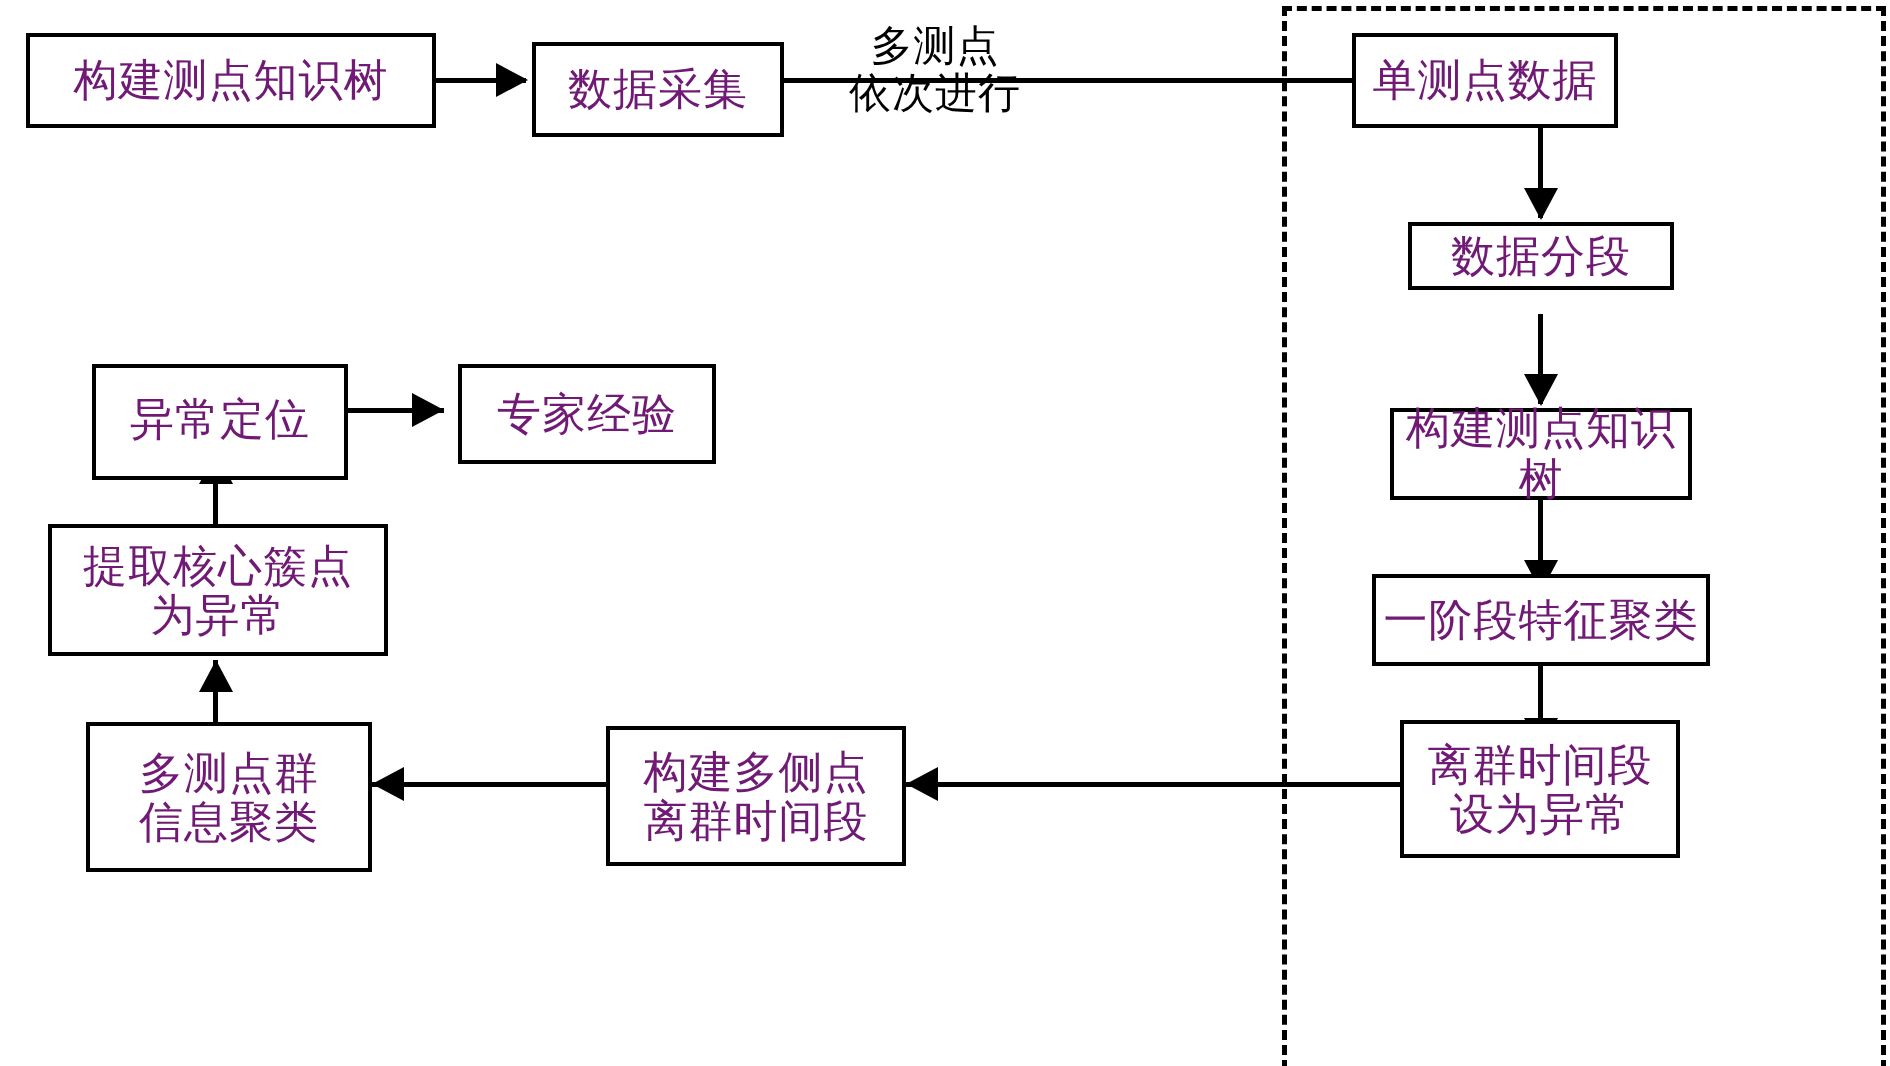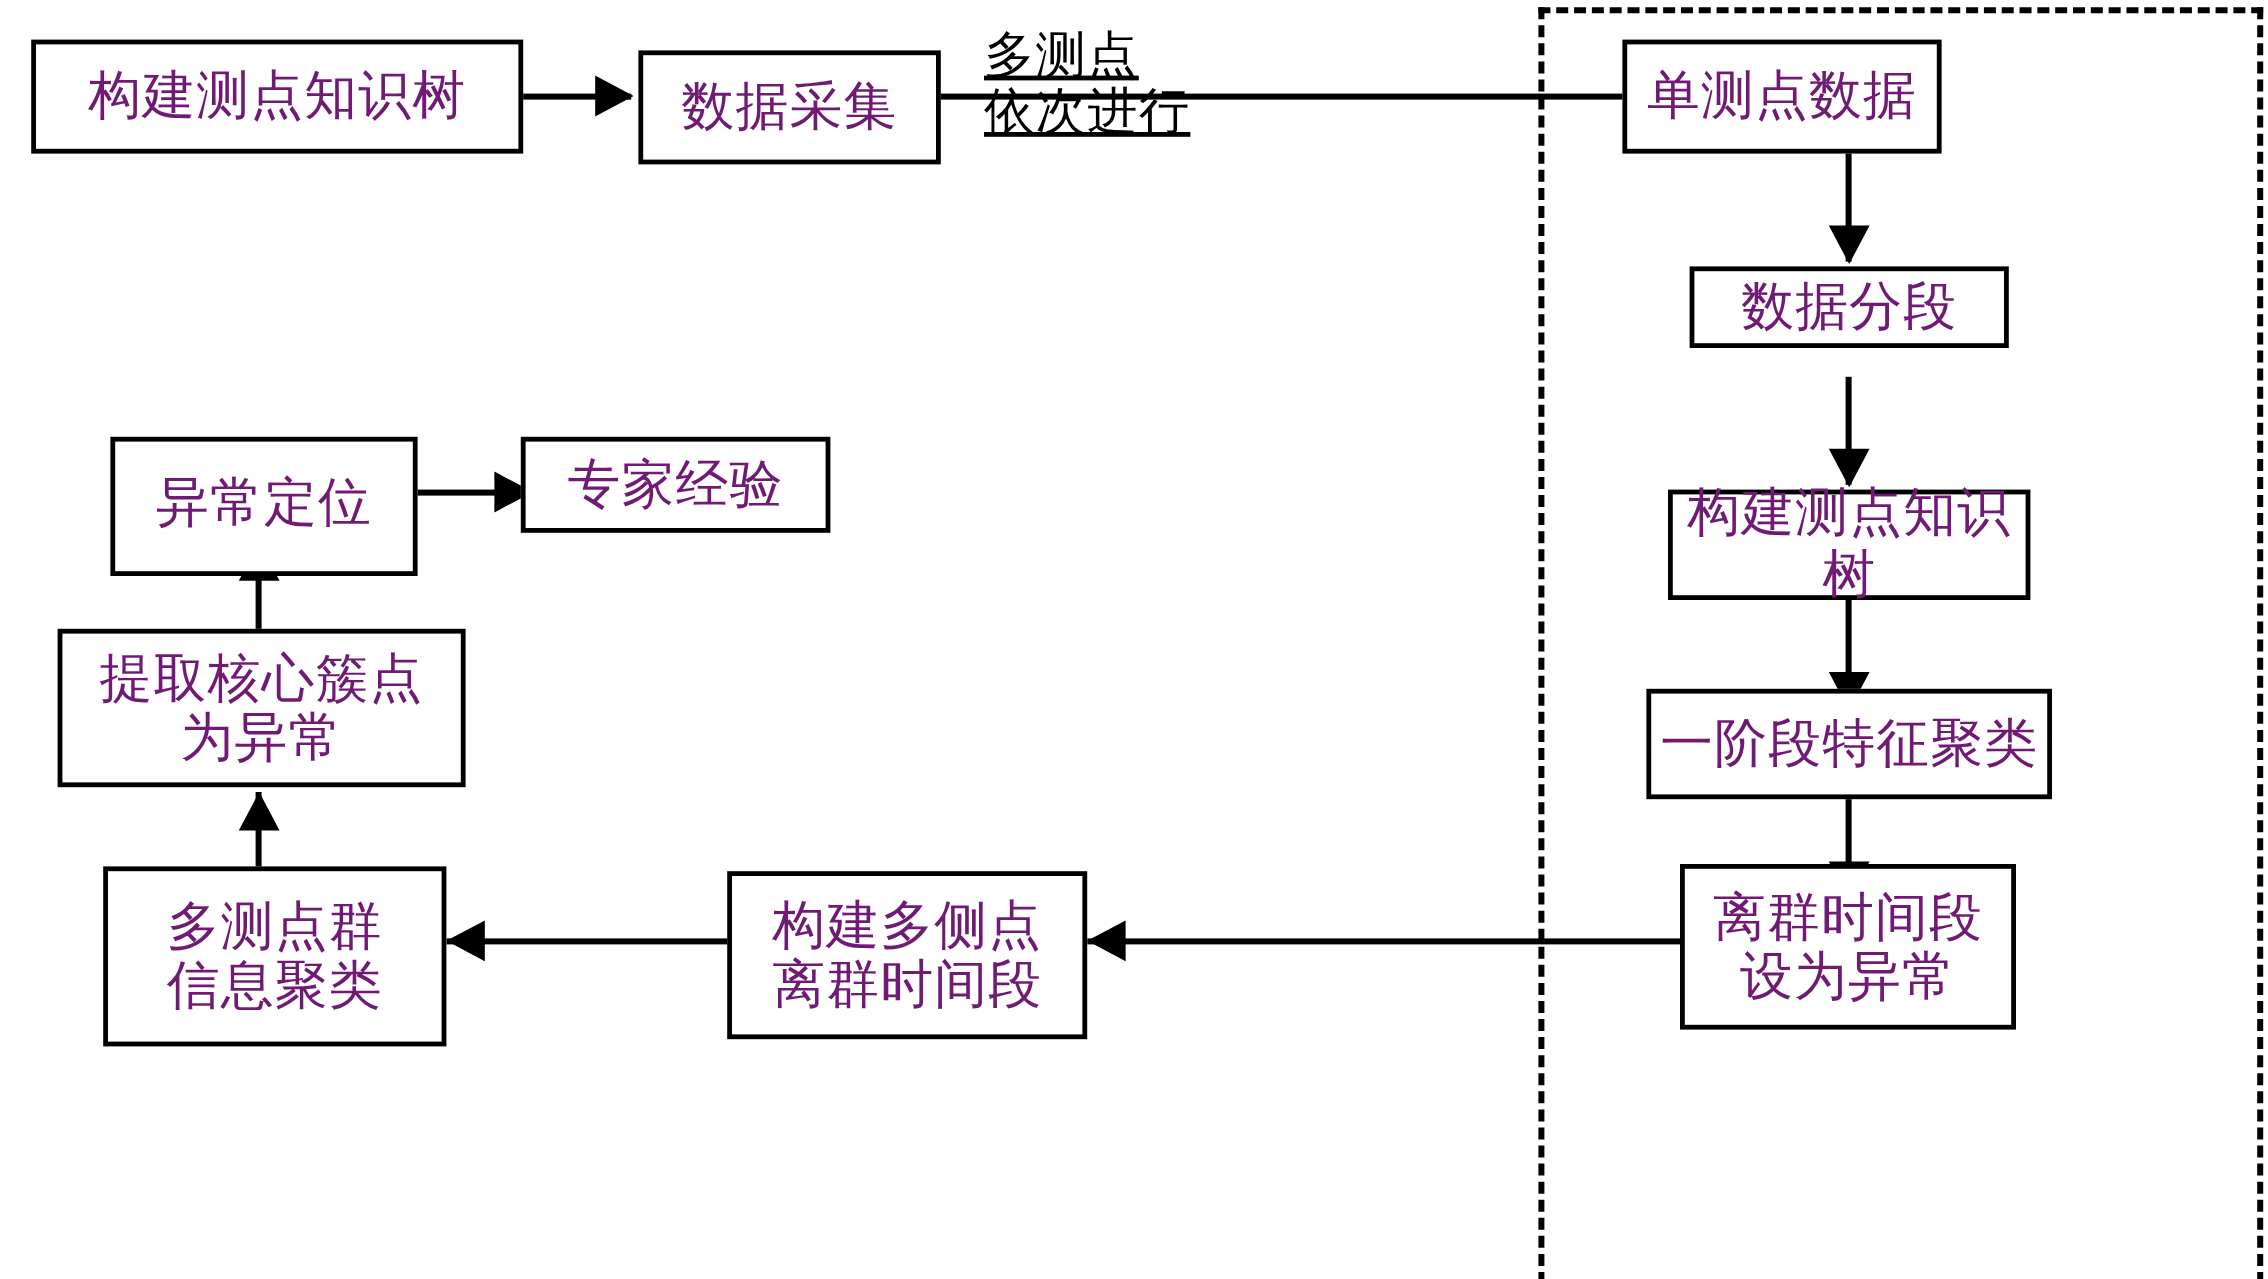--- a/index.html
+++ b/index.html
@@ -68,24 +68,23 @@
   .arrowhead.up {
     border-left: 17px solid transparent;
     border-right: 17px solid transparent;
     border-bottom: 32px solid #000000;
   }
   .edge-label {
     position: absolute;
     color: #000000;
     font-size: 42px;
     line-height: 1.12;
-    text-align: left;
+    text-align: center;
     white-space: pre-line;
     letter-spacing: 1px;
-    text-decoration: underline;
   }
 </style>
 </head>
 <body>
 
 <div id="canvas">
 
   <div class="dashed-region" style="left:1282px; top:6px; width:604px; height:1064px;"></div>
 
   <div class="node" style="left:26px; top:33px; width:410px; height:95px;">构建测点知识树</div>
@@ -143,15 +142,15 @@
 为异常</div>
 
   <div class="edge v" style="left:213px; top:452px; height:72px;"></div>
   <div class="arrowhead up" style="left:199px; top:452px;"></div>
 
   <div class="node" style="left:92px; top:364px; width:256px; height:116px;font-family:Liberation Mono, monospace;">异常定位</div>
 
   <div class="edge h" style="left:348px; top:408px; width:96px;"></div>
   <div class="arrowhead right" style="left:412px; top:393px;"></div>
 
-  <div class="node" style="left:434px; top:364px; width:258px; height:80px;">专家经验</div>
+  <div class="node" style="left:458px; top:364px; width:258px; height:100px;">专家经验</div>
 
 </div>
 
 </body></html>

